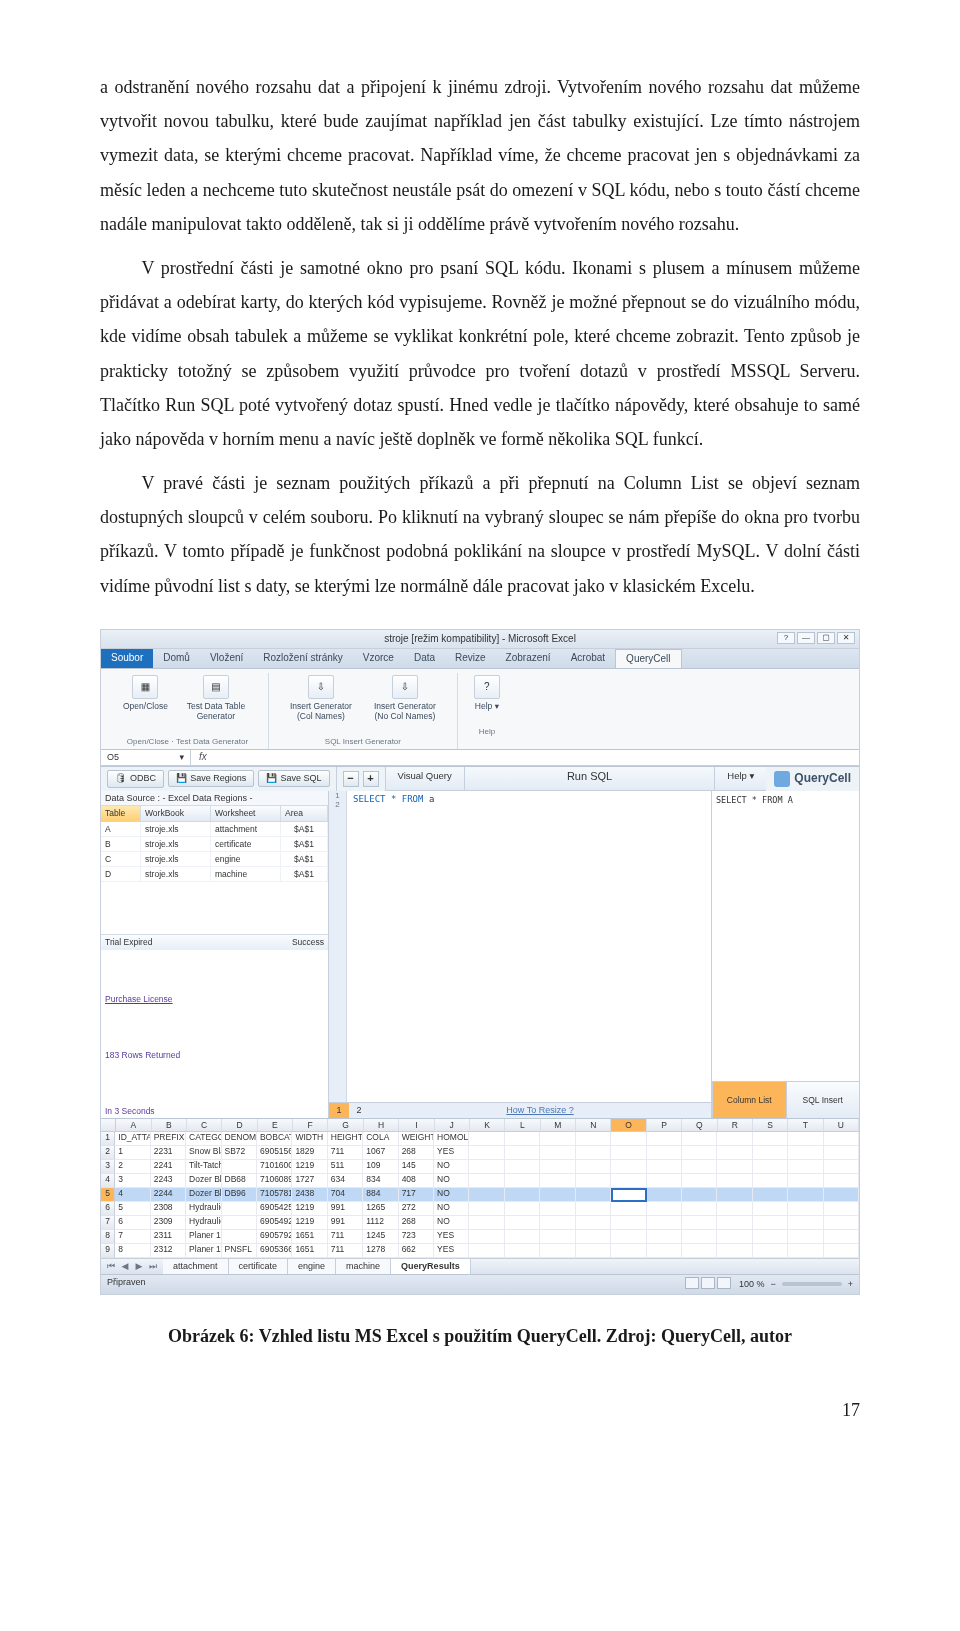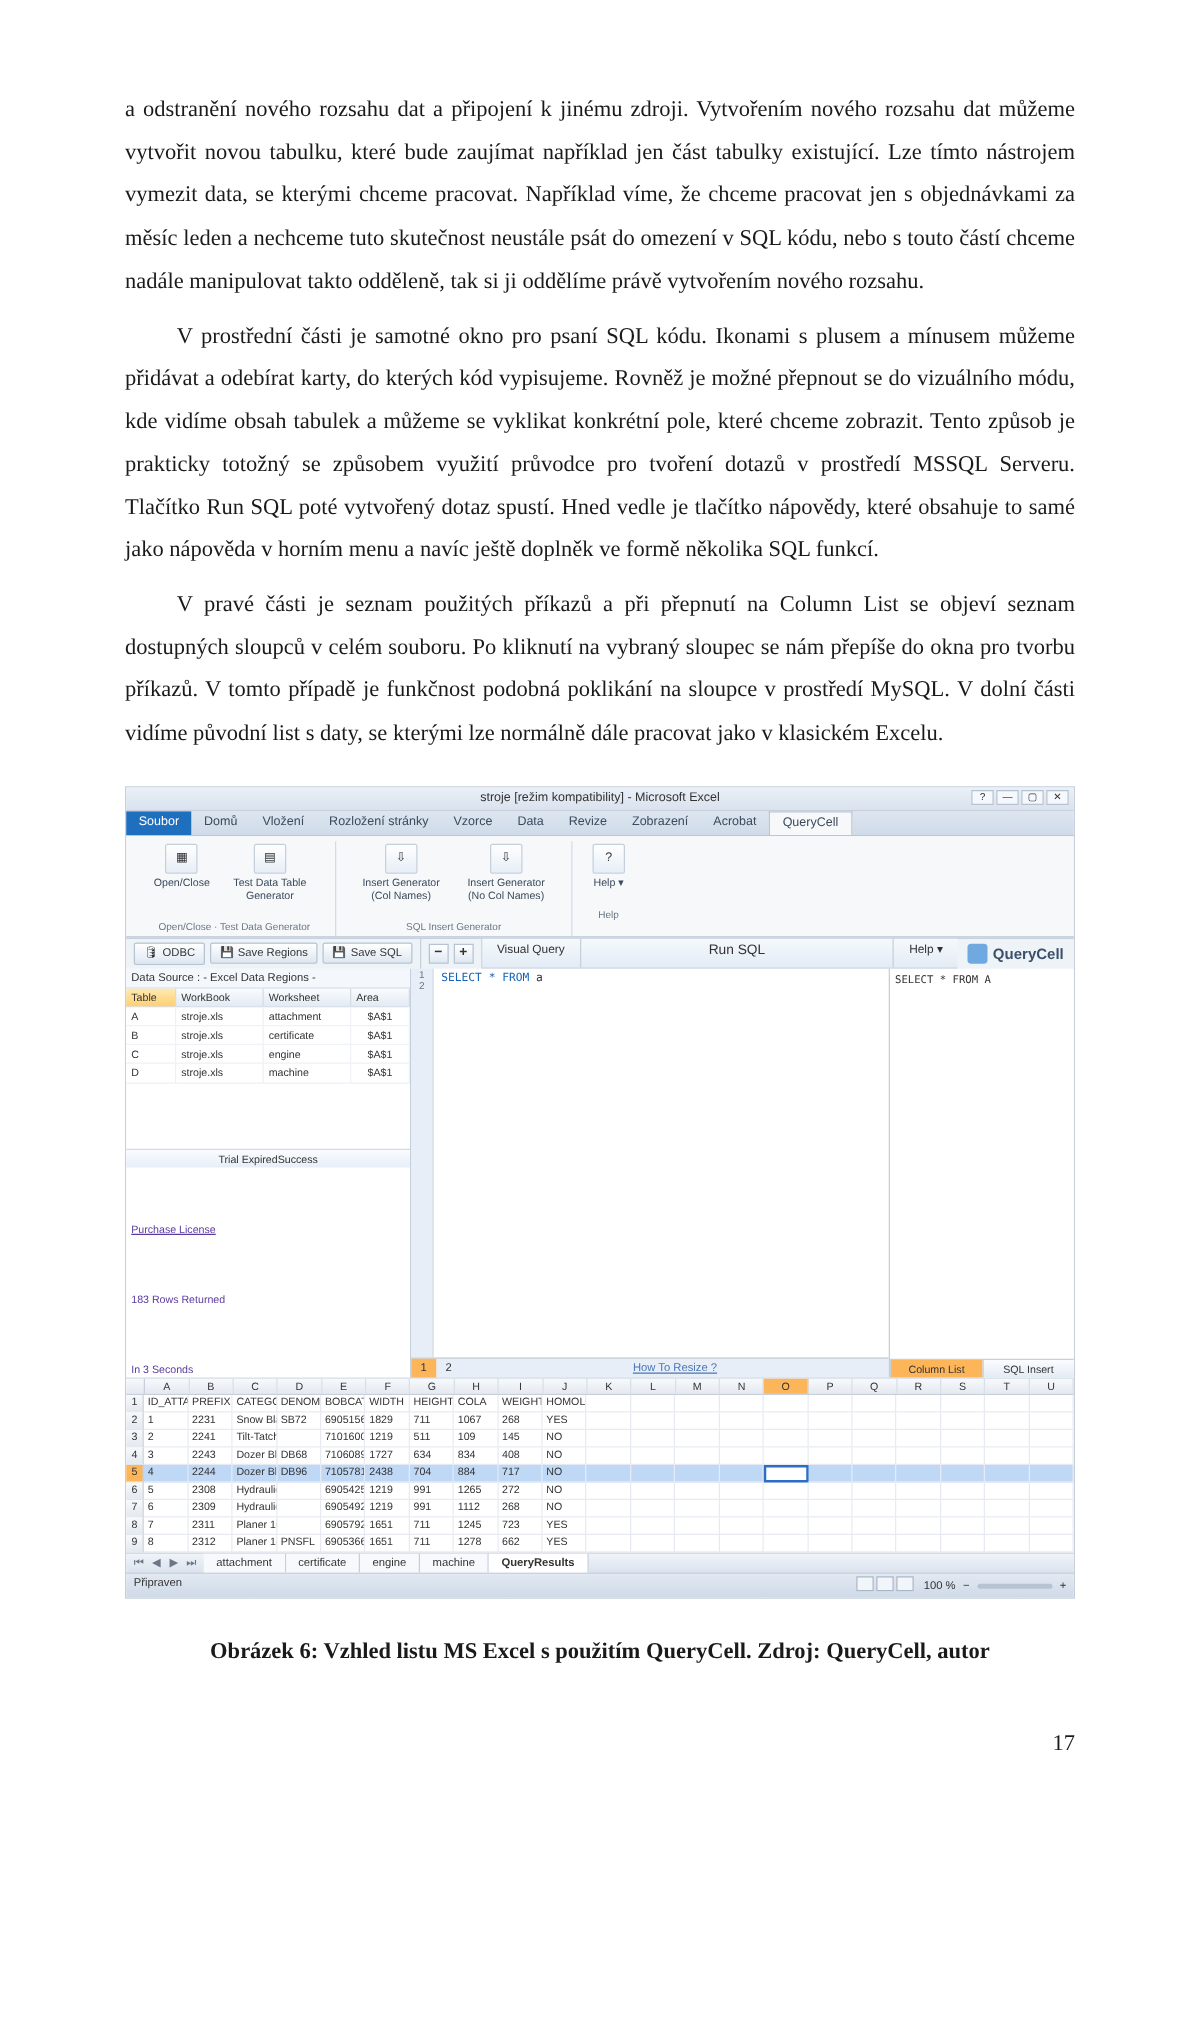--- a/index.html
+++ b/index.html
@@ -85,21 +85,21 @@
              border-bottom:1px solid #cfd8e3; font-size:8.5px;}
   .mini-th div { padding:2px 4px; border-right:1px solid #d3dbe5;}
   .mini-th div.t{ width:40px; background:linear-gradient(#ffe9b0,#fdd074);}
   .mini-th div.wb{width:70px;} .mini-th div.ws{width:70px;} .mini-th div.a{flex:1;}
   .mini-row { display:flex; font-size:8.5px; background:#fff;}
   .mini-row div{ padding:2px 4px; border-right:1px solid #eef1f6; border-bottom:1px solid #eef1f6;}
   .mini-row div.t{width:40px;} .mini-row div.wb{width:70px;}
   .mini-row div.ws{width:70px;} .mini-row div.a{flex:1;text-align:center;}
 
   .qc-left .trial { margin-top:52px; border-top:1px solid #d3dbe5;
-         display:flex; justify-content:center; padding:2px 4px;
+         display:flex; justify-content:space-between; padding:2px 4px;
          background:linear-gradient(#fafcff,#e7eef7); font-size:8.5px;}
   .qc-left .info { padding:2px 4px; font-size:8.5px; color:#5b3aa0;margin-top:42px;}
 
   .qc-mid { flex:1; display:flex; flex-direction:column; }
   .qc-mid-head { display:flex; border-bottom:1px solid #c6d0dc;
                  background:linear-gradient(#f5f9fd,#e3ebf4);}
   .qc-mid-head .vq { padding:3px 12px; font-size:9.5px;
                      border-right:1px solid #c6d0dc;}
   .qc-mid-head .run { flex:1; text-align:center; padding:3px 0;
                       font-size:11px; border-right:1px solid #c6d0dc;}
@@ -116,21 +116,21 @@
   .qc-mid-foot .sqn.sel{ background:var(--orange);}
   .qc-mid-foot .resize{ flex:1; text-align:center; color:#4a77b7;
                         text-decoration:underline; padding:2px 0;}
 
   .qc-rightp { width:148px; border-left:1px solid #c6d0dc; display:flex;
                flex-direction:column; background:#fff;}
   .qc-rightp .hist{ flex:1; padding:4px; font-family:Consolas,monospace;
                     font-size:8.5px;}
   .qc-rightp .tabs2{ display:flex; background:linear-gradient(#fafcff,#e3ebf4);
                      border-top:1px solid #c6d0dc; font-size:8.5px;}
-  .qc-rightp .tabs2 div{ flex:1; text-align:center; padding:2px 0;
+  .qc-rightp .tabs2 div{ flex:1; text-align:center; padding:13px 0;
                          border-left:1px solid #c6d0dc;}
   .qc-rightp .tabs2 div.sel{ background:var(--orange);}
 
   
   .xgrid { background:#fff; }
   .colhdr { display:flex; background:linear-gradient(#f7f9fc,#e4e9f0);
             border-bottom:1px solid #c6cfda;}
   .colhdr .corner{ width:22px; border-right:1px solid #c6cfda;}
   .colhdr .c { width:52px; text-align:center; font-size:8.5px;
                border-right:1px solid #d9dfe8; padding:1px 0;}
@@ -237,20 +237,28 @@
       <div class="ricon">
         <div class="box">
             <span>?</span>
           </div>
         <div class="lbl">Help ▾</div>
       </div>
       <div class="cap">Help</div>
     </div>
   </div>
 
+  <div class="fxbar">
+    <div class="namebox">
+      <span>O5</span>
+        <span>▾</span>
+    </div>
+    <div class="fxlabel">fx</div>
+    <div class="fxinput"></div>
+  </div>
 
   <div class="qc">
     <div class="qc-row1">
       <div class="qc-toolbar">
         <div class="qc-btn">
           <span class="dbicon">🛢</span>
           <span>ODBC</span>
         </div>
         <div class="qc-btn">
           <span>💾</span>

